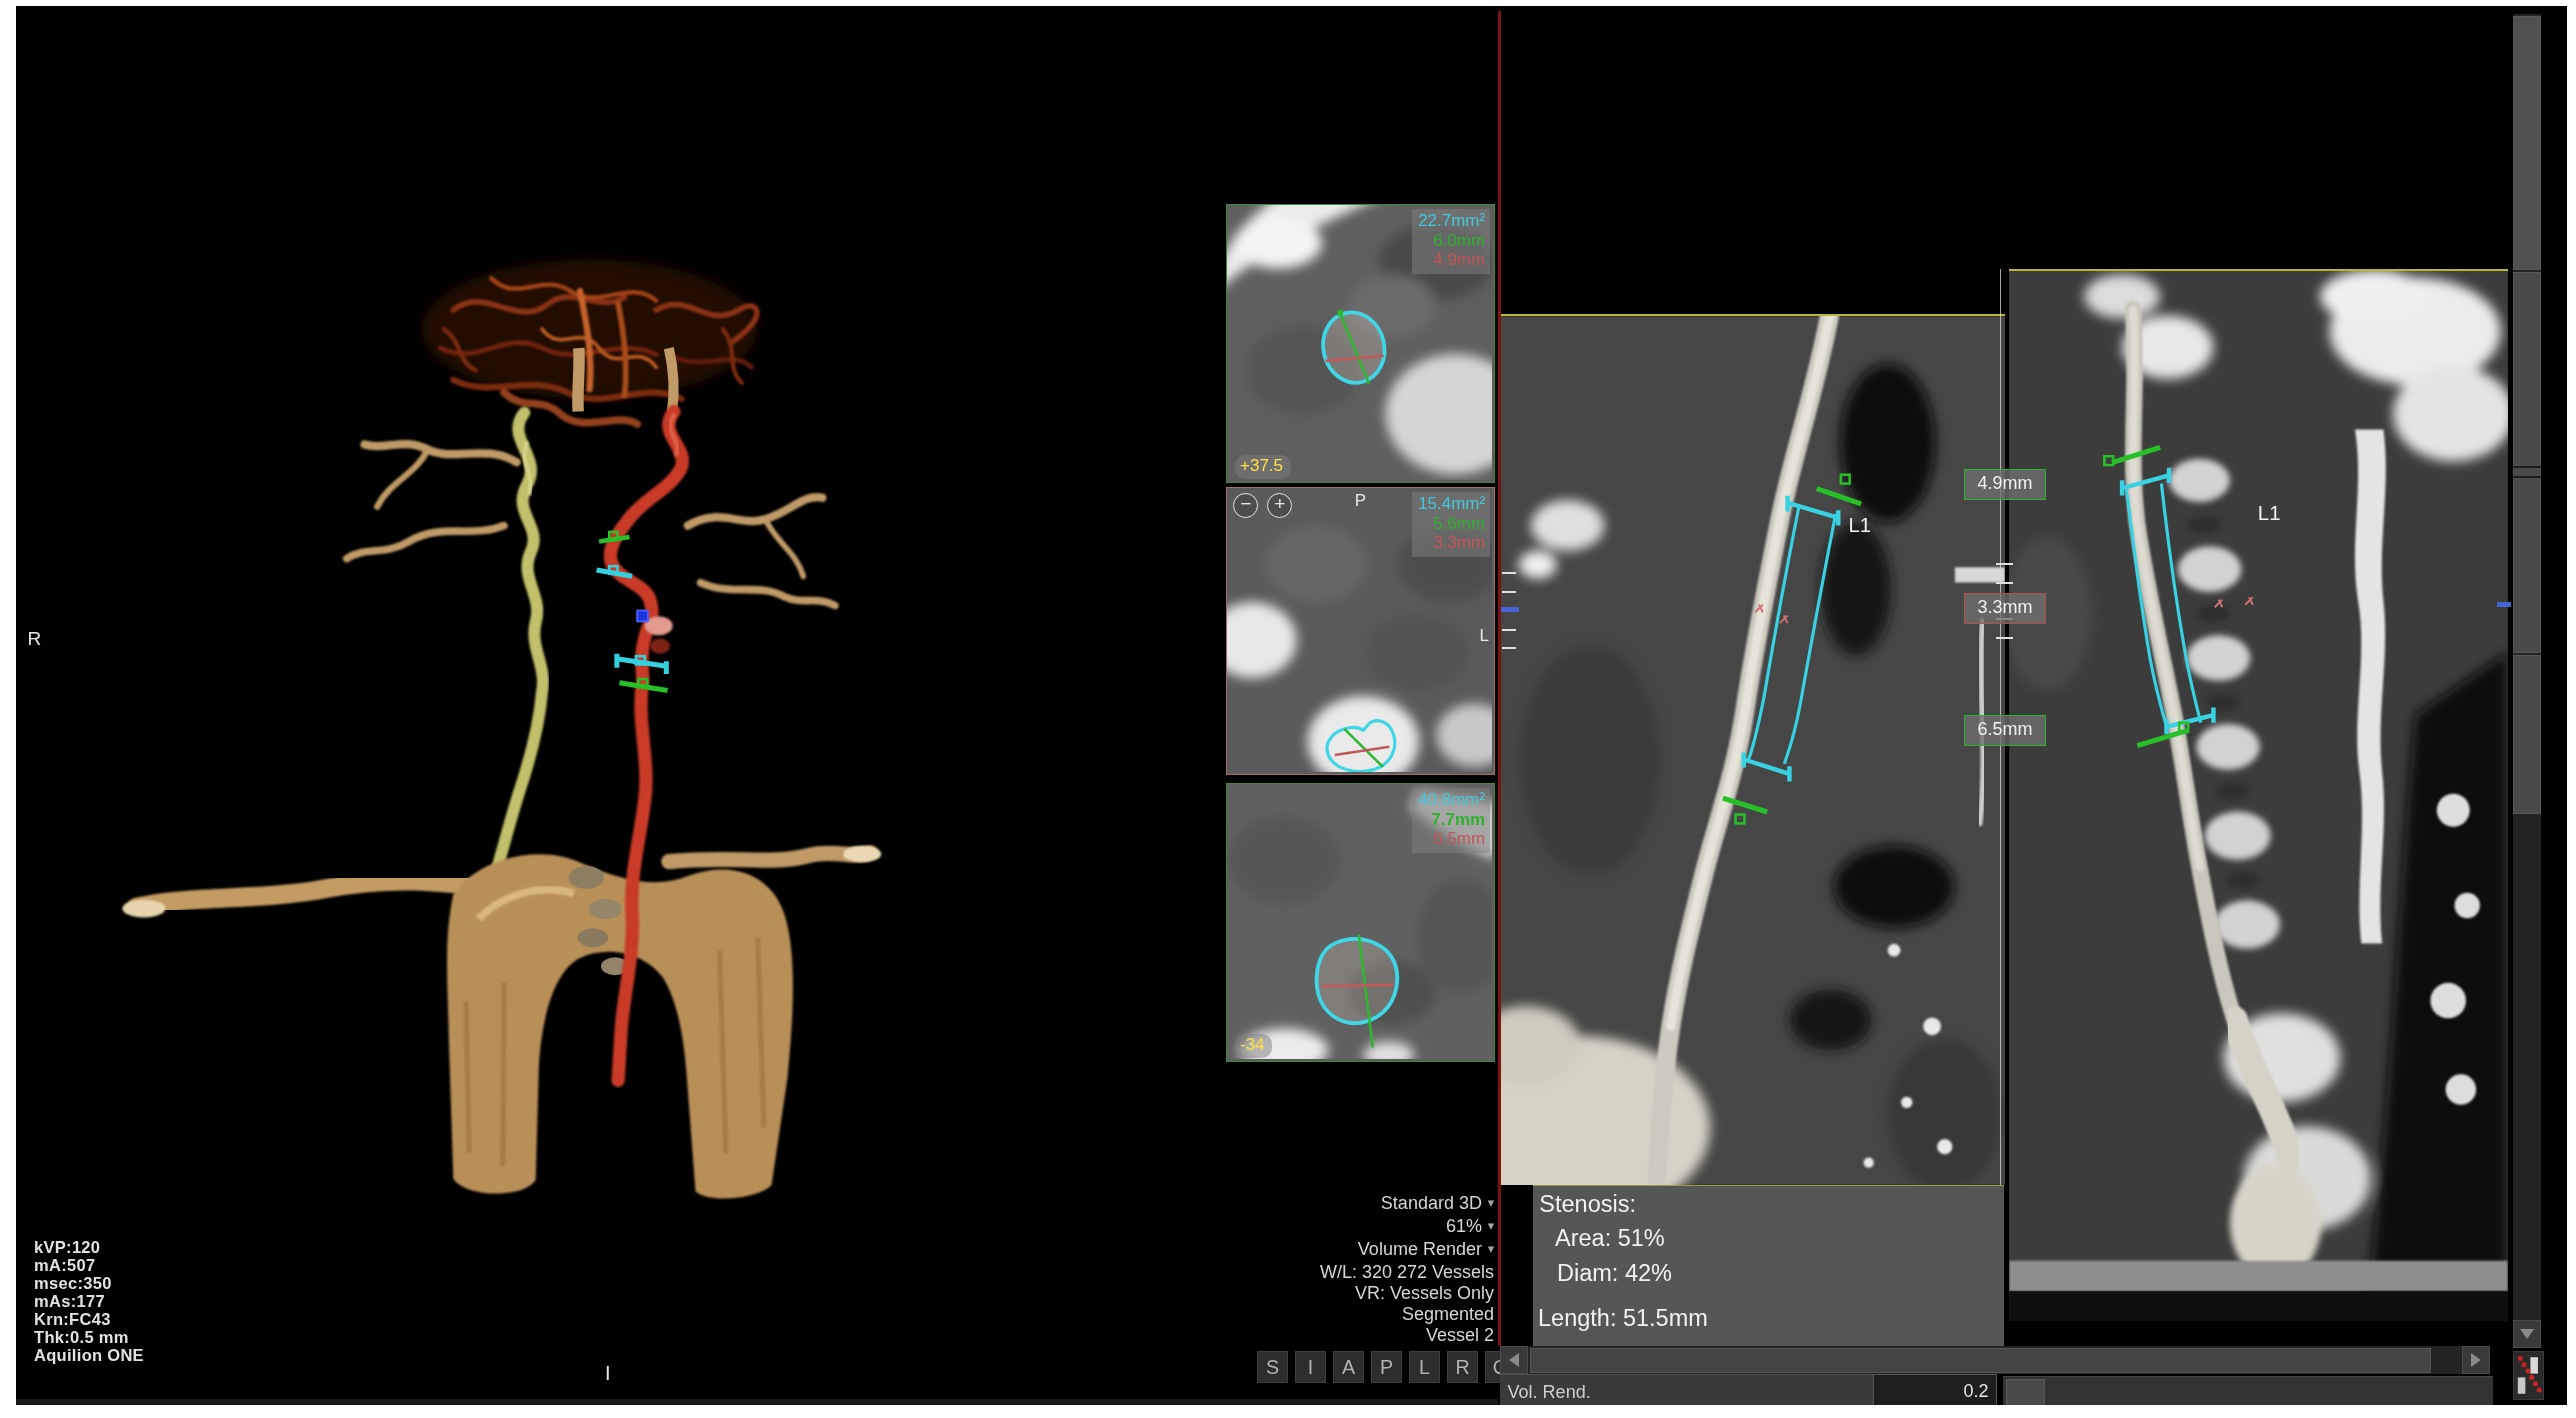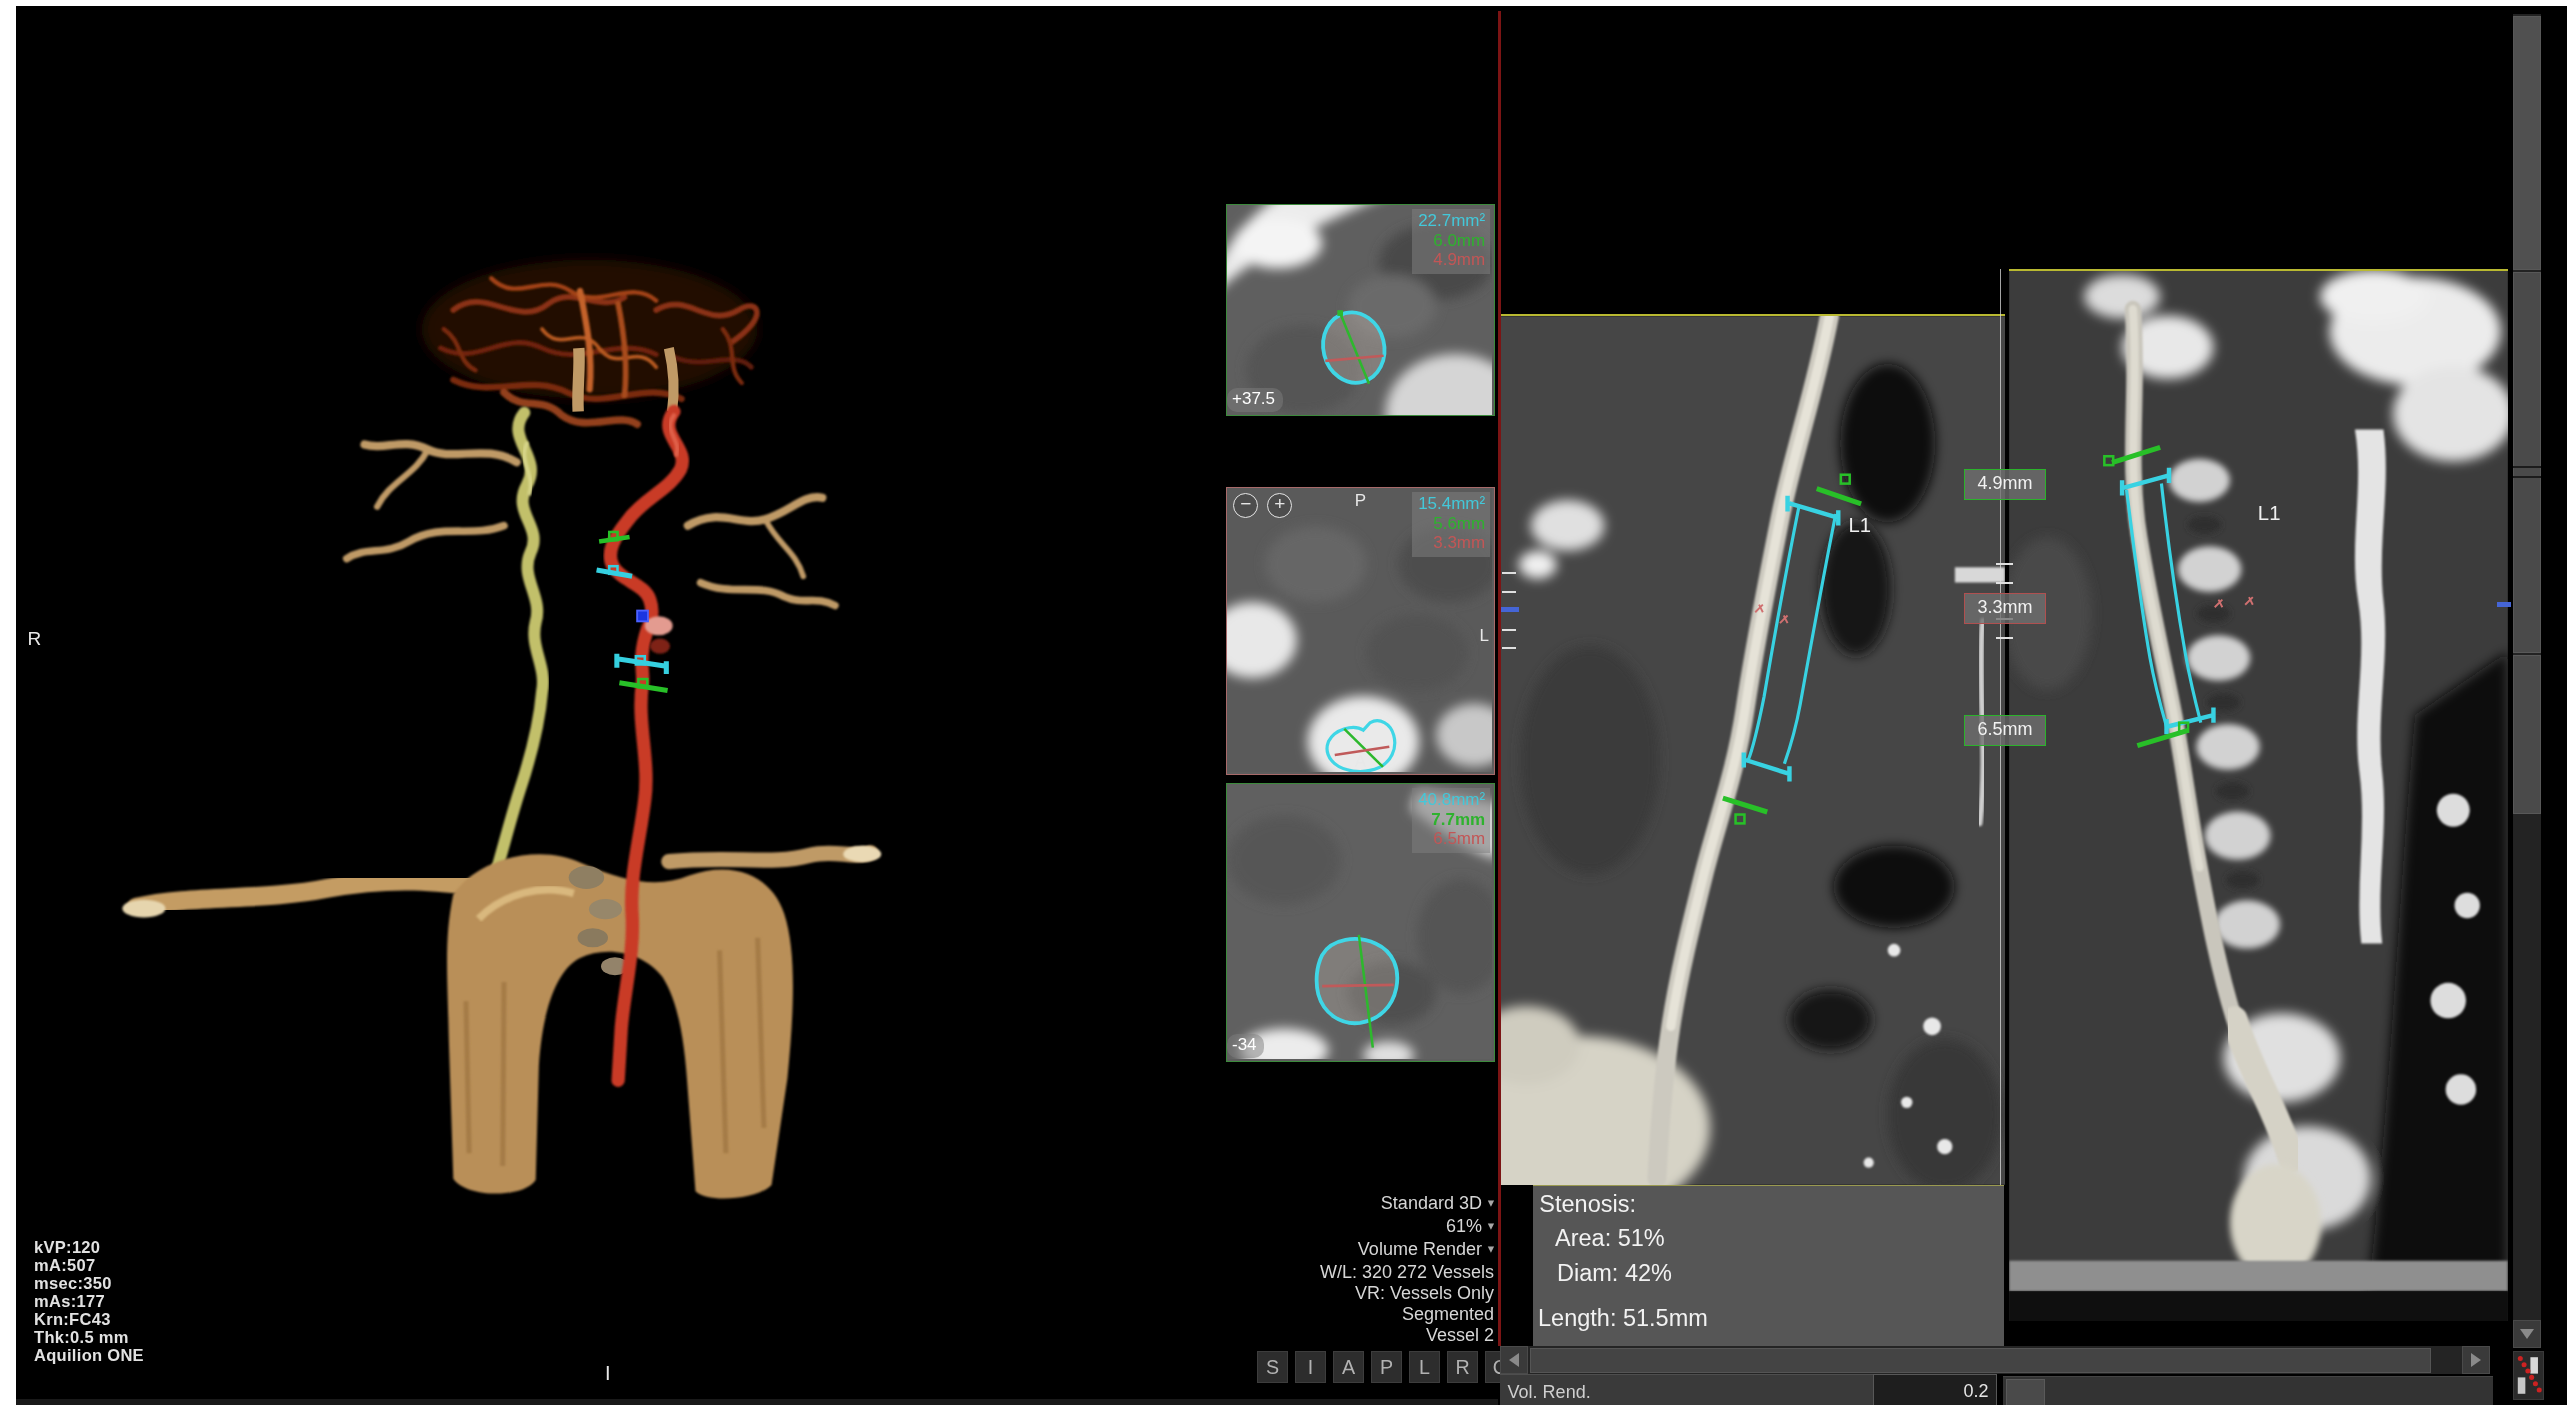--- a/index.html
+++ b/index.html
@@ -15,21 +15,21 @@
   
   .axial{left:1210px;width:269px;background:#5d5d5d;overflow:hidden;box-sizing:border-box;}
   .b-green{border:1.9px solid #3c8a3c;}
   .b-rose{border:1.9px solid #a86a6a;}
   .meas-chip{position:absolute;top:3.8px;right:3.8px;background:rgba(125,125,125,.55);padding:1.9px 5px 3.8px 6.3px;
     text-align:right;font-size:17px;line-height:19.7px;}
   .mc-area{color:#43c8d9;}
   .mc-d1{color:#2eb22e;}
   .mc-d2{color:#c25656;}
   .mc-d1.em{font-weight:bold;}
-  .slice-chip{position:absolute;left:0px;bottom:3.8px;background:rgba(125,125,125,.5);color:#ffffff;
+  .slice-chip{position:absolute;left:8px;bottom:3.8px;background:rgba(125,125,125,.5);color:#fde047;
     font-size:17px;padding:1.3px 7.6px 2.5px 5px;border-radius:10px;}
   .dir-label{position:absolute;color:#e8e8e8;font-size:17px;}
   .zoom-btns{position:absolute;left:6.3px;top:5px;display:flex;gap:9px;}
   .zoom-btn{width:23px;height:23px;border:1.9px solid #e6e6e6;border-radius:50%;color:#e6e6e6;
     font-size:19px;line-height:20px;text-align:center;background:rgba(40,40,40,.25);}
 
   
   #cpr1{left:1482px;top:5px;width:507px;height:1335px;background:#000;border-left:3.2px solid #7c1414;box-sizing:border-box;}
   #cpr2{left:1993px;top:5px;width:499px;height:1335px;background:#000;}
   .yline{position:absolute;left:0;height:1.9px;background:#b9b931;width:100%;}
@@ -180,21 +180,21 @@
       <div>mA:507</div>
       <div>msec:350</div>
       <div>mAs:177</div>
       <div>Krn:FC43</div>
       <div>Thk:0.5 mm</div>
       <div>Aquilion ONE</div>
     </div>
     <div class="abs strip" style="left:0;top:1393px;width:1482px;height:6.3px;"></div>
   </div>
 
-  <div class="abs axial b-green" style="top:198px;height:212px;">
+  <div class="abs axial b-green" style="top:198px;height:279px;">
     <svg width="265" height="275" viewBox="0 0 418 434">
       <rect width="418" height="434" fill="#5f5f5f"></rect>
       <g filter="url(#b9)">
         <path d="M-30,150 C50,70 150,30 260,-20 L120,-40 C30,10 -20,80 -30,150 Z" fill="#ececec"></path>
         <ellipse cx="80" cy="60" rx="70" ry="40" fill="#f4f4f4"></ellipse>
         <ellipse cx="330" cy="90" rx="90" ry="60" fill="#4a4a4a"></ellipse>
         <ellipse cx="360" cy="330" rx="110" ry="95" fill="#d5d5d5"></ellipse>
         <ellipse cx="120" cy="260" rx="90" ry="70" fill="#555"></ellipse>
         <ellipse cx="260" cy="160" rx="70" ry="50" fill="#6a6a6a"></ellipse>
       </g>

